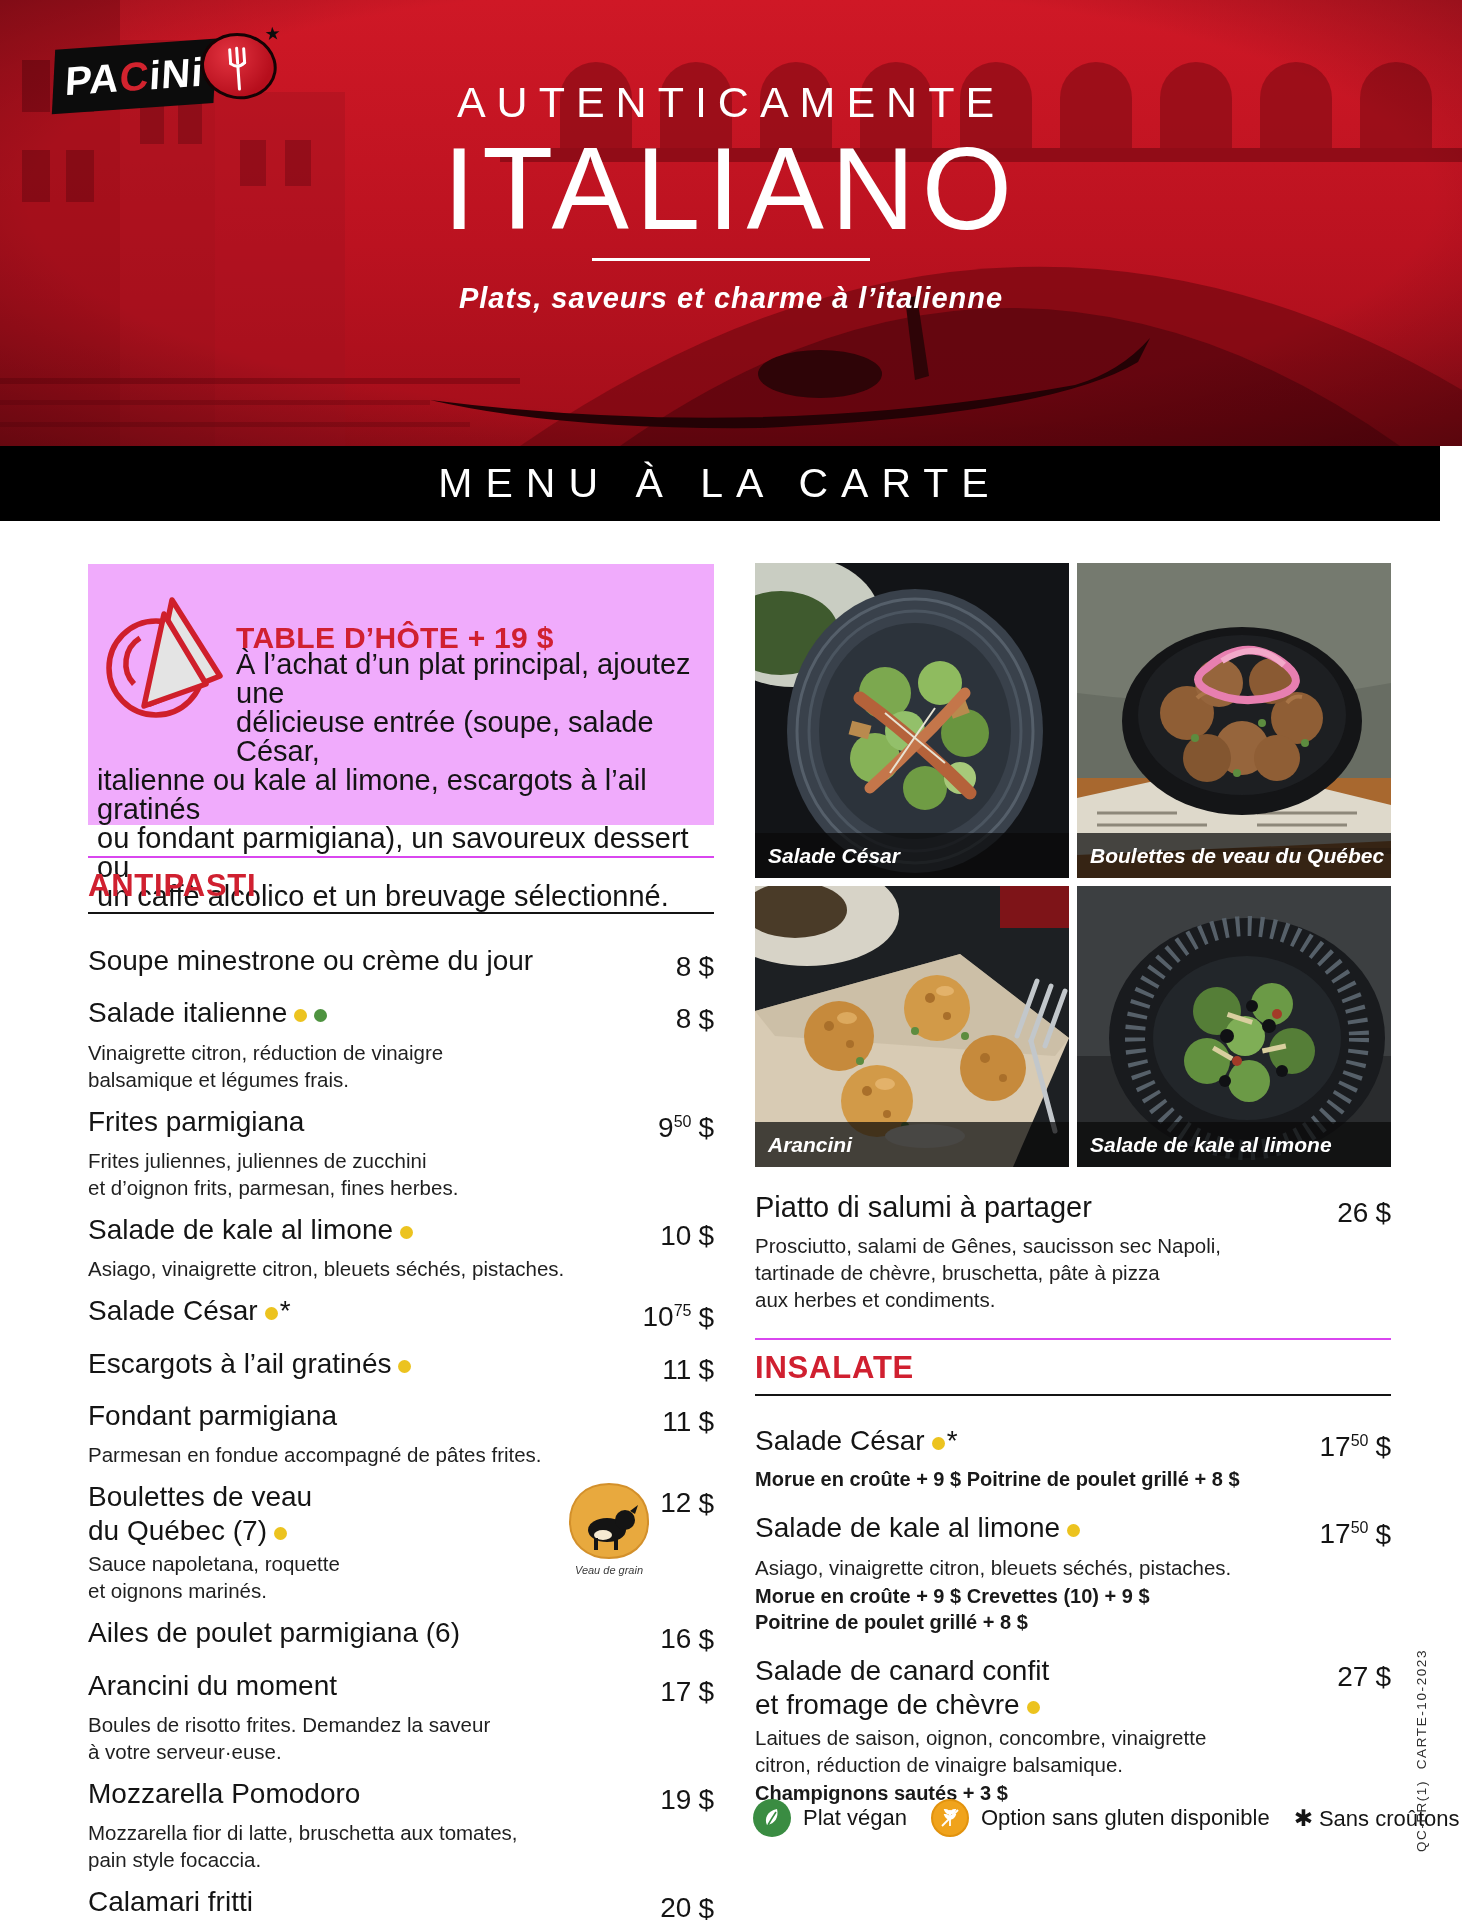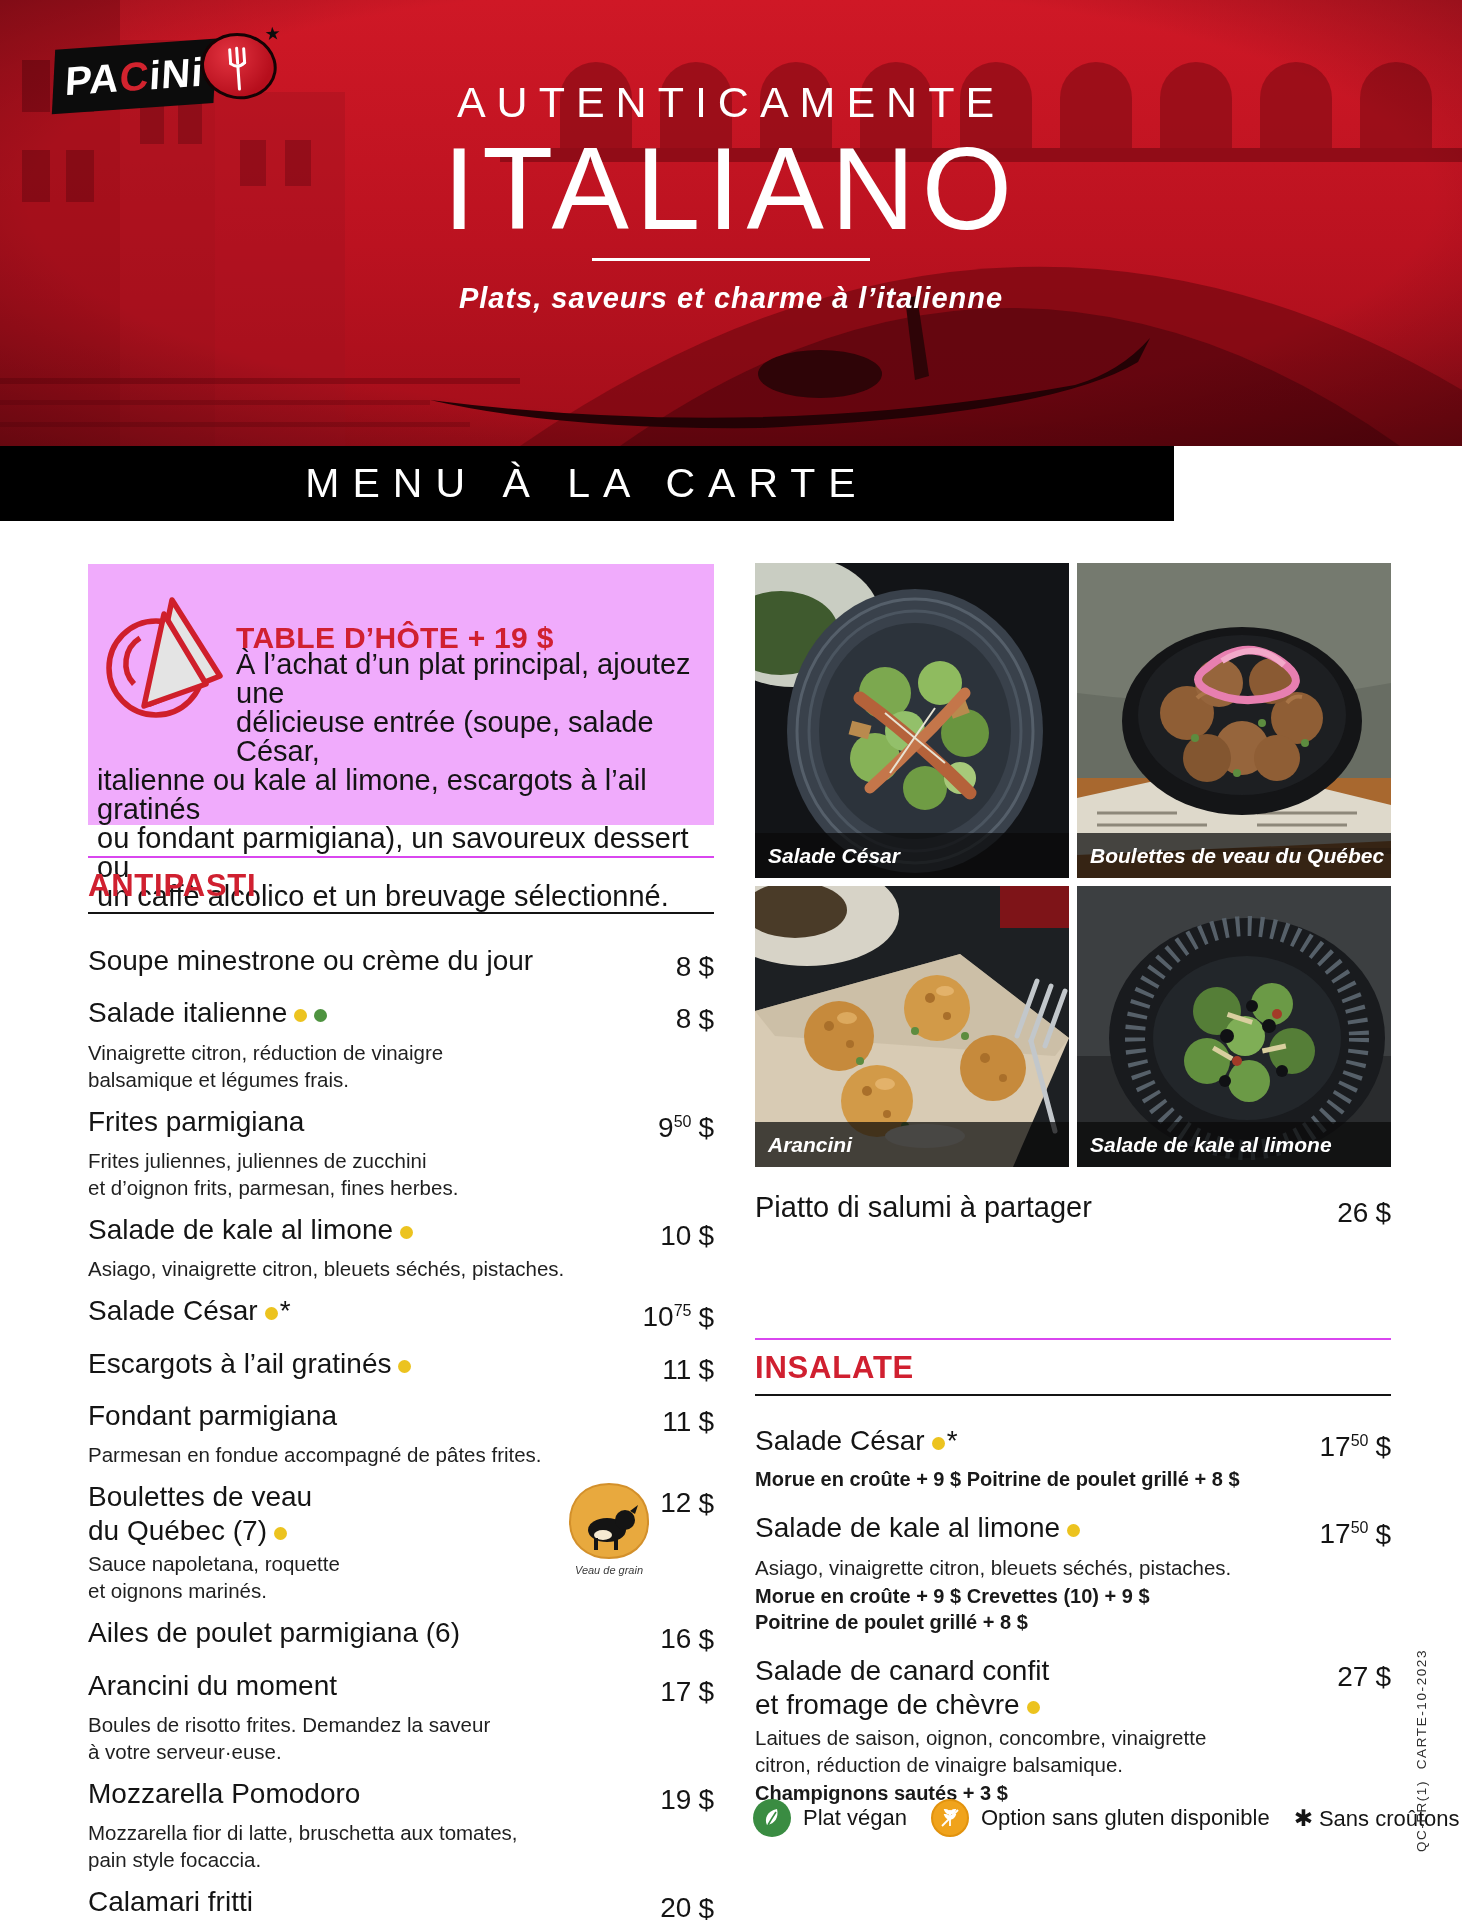--- a/index.html
+++ b/index.html
@@ -18,21 +18,21 @@
     background:radial-gradient(circle at 35% 35%,#e23340,#b60e1c 72%);border:3px solid #140304;transform:rotate(14deg);}
   .logo-star{position:absolute;right:-2px;top:-4px;color:#0c0c0c;font-size:18px;}
   .fork-svg{position:absolute;left:26px;top:14px;}
   .hero-text{position:absolute;left:0;right:0;top:78px;text-align:center;color:#fff;}
   .kicker{font-size:43px;letter-spacing:11px;font-weight:400;}
   .hero-title{font-size:116px;letter-spacing:7px;font-weight:400;line-height:1.04;margin-top:2px;}
   .hero-rule{width:278px;height:3px;background:#fff;margin:8px auto 0;}
   .tagline{margin-top:21px;font-size:29px;font-style:italic;font-weight:700;letter-spacing:1px;}
 
   
-  .menubar{position:absolute;left:0;top:446px;width:1174px;height:75px;background:#000;color:#fff;
+  .menubar{position:absolute;left:0;top:446px;width:1440px;height:75px;background:#000;color:#fff;
     display:flex;align-items:center;justify-content:center;font-size:41px;letter-spacing:13px;font-weight:400;}
 
   
   .tdh{position:absolute;left:88px;top:564px;width:626px;height:261px;background:#f0abfc;}
   .tdh-icon{position:absolute;left:16px;top:24px;}
   .tdh-title{position:absolute;left:148px;top:32px;font-size:30px;font-weight:800;color:#d02030;letter-spacing:0.3px;}
   .tdh-lines{position:absolute;left:0;top:86px;width:626px;font-size:29px;line-height:29px;color:#141414;}
   .tdh-lines .ind{padding-left:148px;}
   .tdh-lines .full{padding-left:9px;}
 
@@ -442,20 +442,25 @@
       </svg>
       <figcaption class="cap">Salade de kale al limone</figcaption>
     </figure>
   </div>
 
   <div class="piatto item">
     <div class="irow">
       <div class="iname" style="font-size:29px"><span>Piatto di salumi à partager</span></div>
       <div class="iprice"><span>26</span><sup></sup><span class="cur">$</span></div>
     </div>
+    <div class="idesc">
+      <div>Prosciutto, salami de Gênes, saucisson sec Napoli,</div>
+      <div>tartinade de chèvre, bruschetta, pâte à pizza</div>
+      <div>aux herbes et condiments.</div>
+    </div>
   </div>
 
   <div class="sec-head" id="insalate-head">
     <h3>INSALATE</h3>
   </div>
 
   <div class="items-right">
 
     <div class="item">
       <div class="irow">

